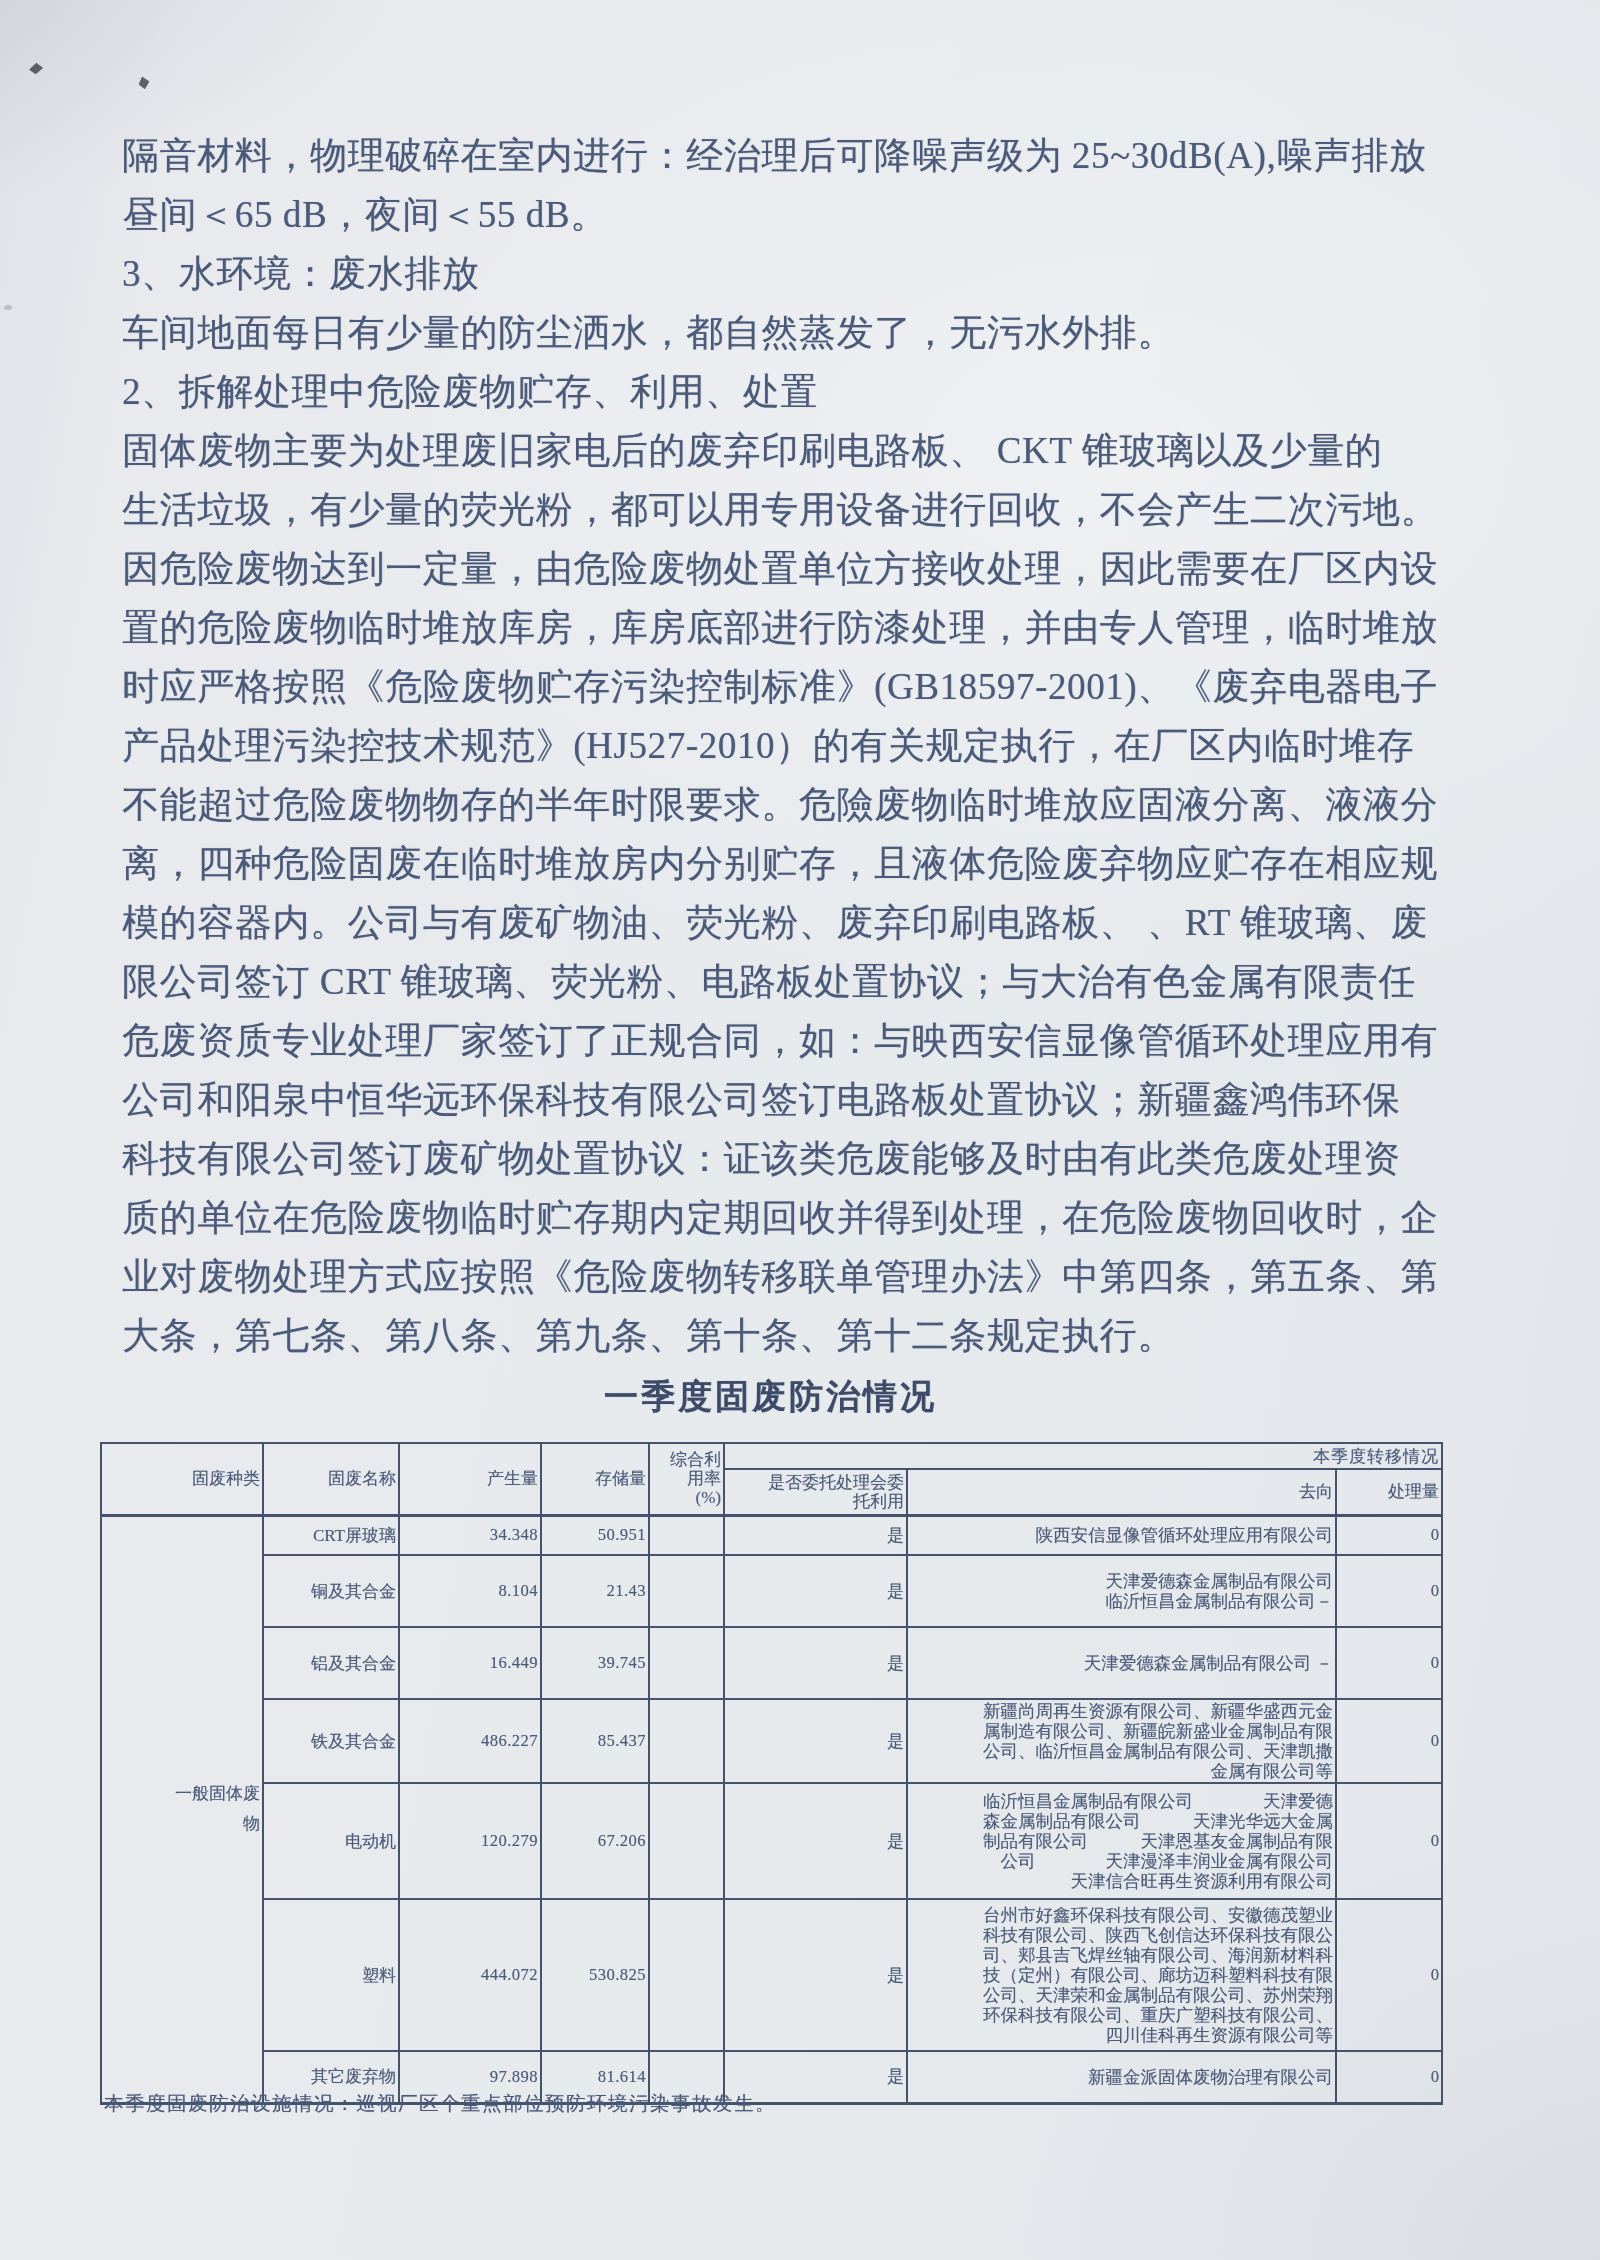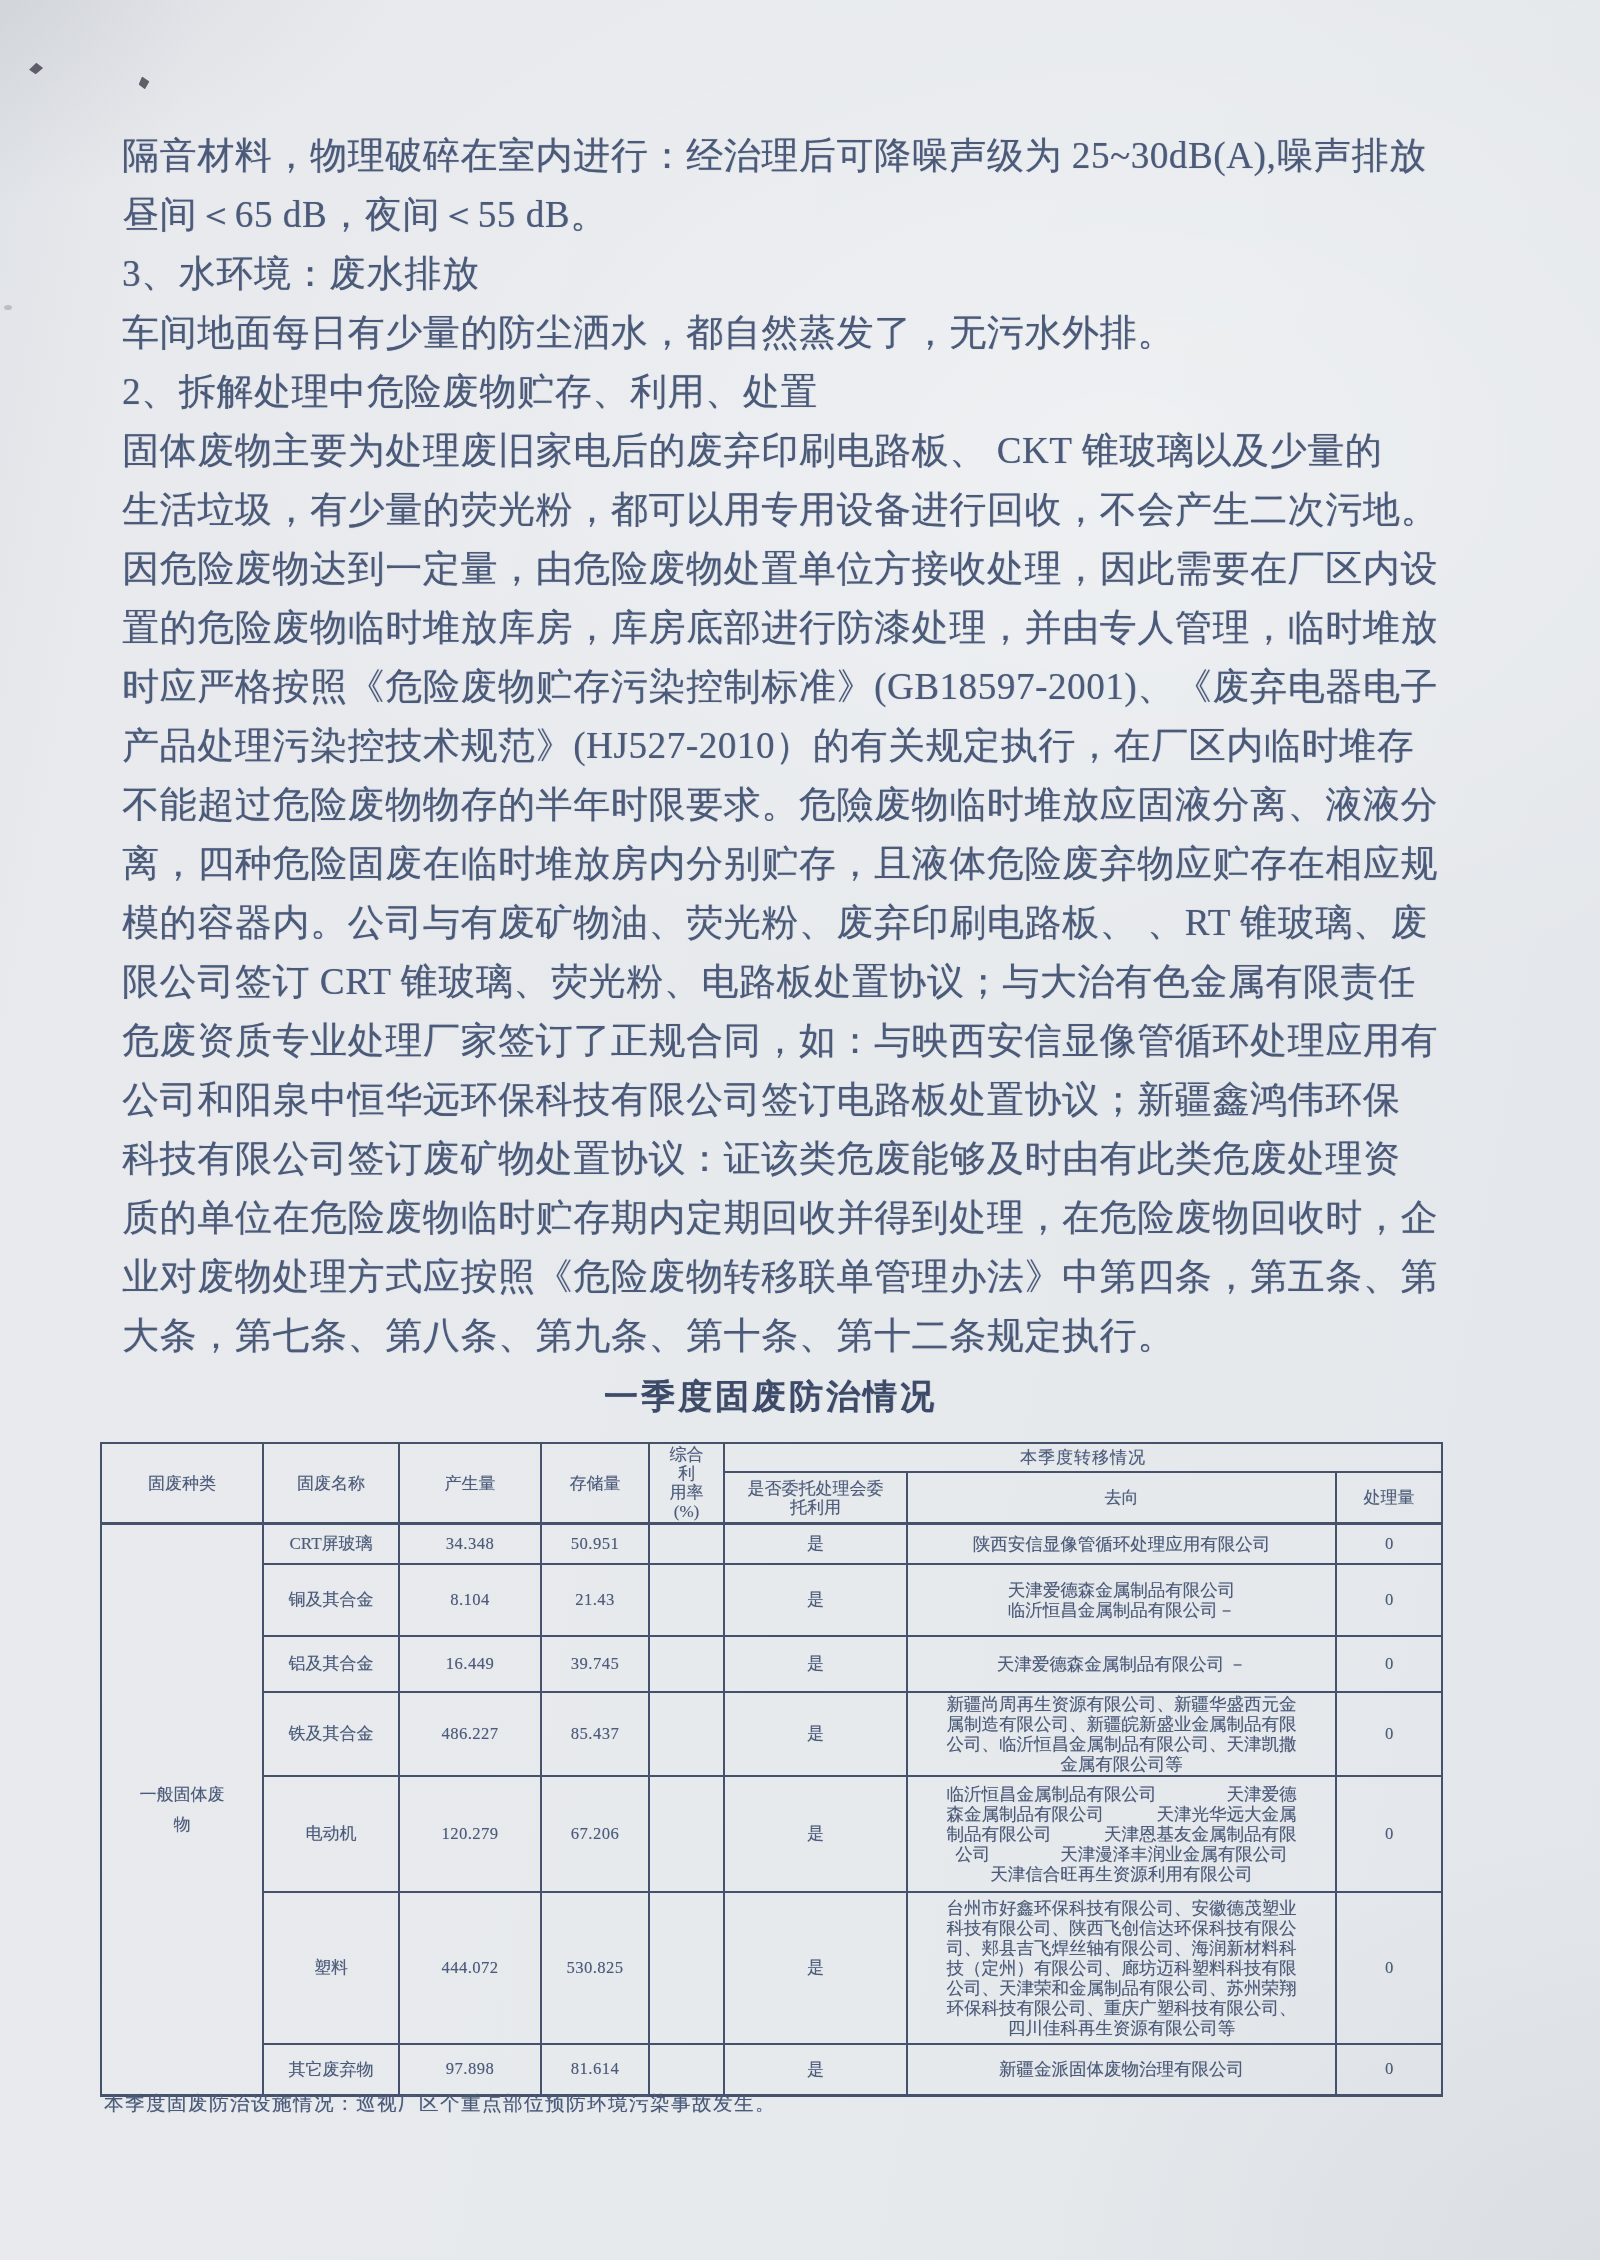--- a/index.html
+++ b/index.html
@@ -35,22 +35,22 @@
     color:#3d4b68;text-shadow:.4px .4px .8px rgba(70,85,115,.5);
   }
 
   table.waste{
     position:absolute;left:100px;top:1442px;width:1341px;
     border-collapse:collapse;table-layout:fixed;
     color:#4c5b79;
   }
   table.waste th,table.waste td{
     border:2px solid #46516b;
-    white-space:pre-line;vertical-align:middle;text-align:center;
-    padding:1px 18px;overflow:hidden;
+    white-space:pre-line;vertical-align:middle;text-align:right;
+    padding:1px 2px;overflow:hidden;
     text-shadow:.3px .3px .7px rgba(80,95,125,.45);
   }
   table.waste thead tr.h1{height:26px;}
   table.waste thead tr.h2{height:46px;}
   table.waste th{font-weight:normal;font-size:17px;line-height:19px;color:#4d5c7a;}
   table.waste thead tr.h2 th,
   table.waste thead th[rowspan]{border-bottom:3px solid #46516b;}
   table.waste{border-bottom:3px solid #46516b;}
   th.th-group{font-size:16px;letter-spacing:1px;border-radius:6px;}
   td.c-cat{font-size:17px;line-height:30px;}
@@ -146,21 +146,21 @@
         <tr style="height: 72px;">
           <td class="c-name">铜及其合金</td>
           <td class="c-num">8.104</td>
           <td class="c-num">21.43</td>
           <td class="c-rate"></td>
           <td class="c-entrust">是</td>
           <td class="c-dest">天津爱德森金属制品有限公司
 临沂恒昌金属制品有限公司－</td>
           <td class="c-amt">0</td>
         </tr>
-        <tr style="height: 56px;">
+        <tr style="height: 72px;">
           <td class="c-name">铝及其合金</td>
           <td class="c-num">16.449</td>
           <td class="c-num">39.745</td>
           <td class="c-rate"></td>
           <td class="c-entrust">是</td>
           <td class="c-dest">天津爱德森金属制品有限公司 －</td>
           <td class="c-amt">0</td>
         </tr>
         <tr style="height: 84px;">
           <td class="c-name">铁及其合金</td>

